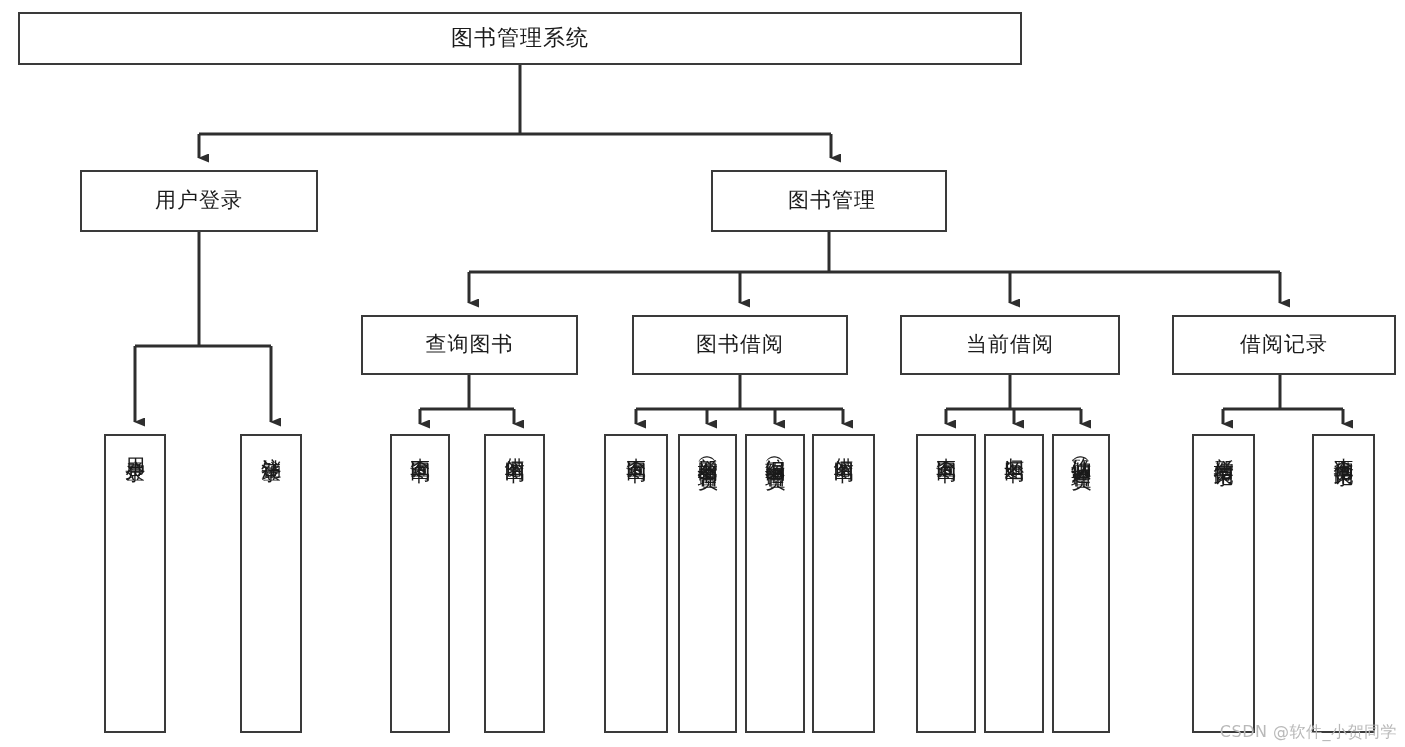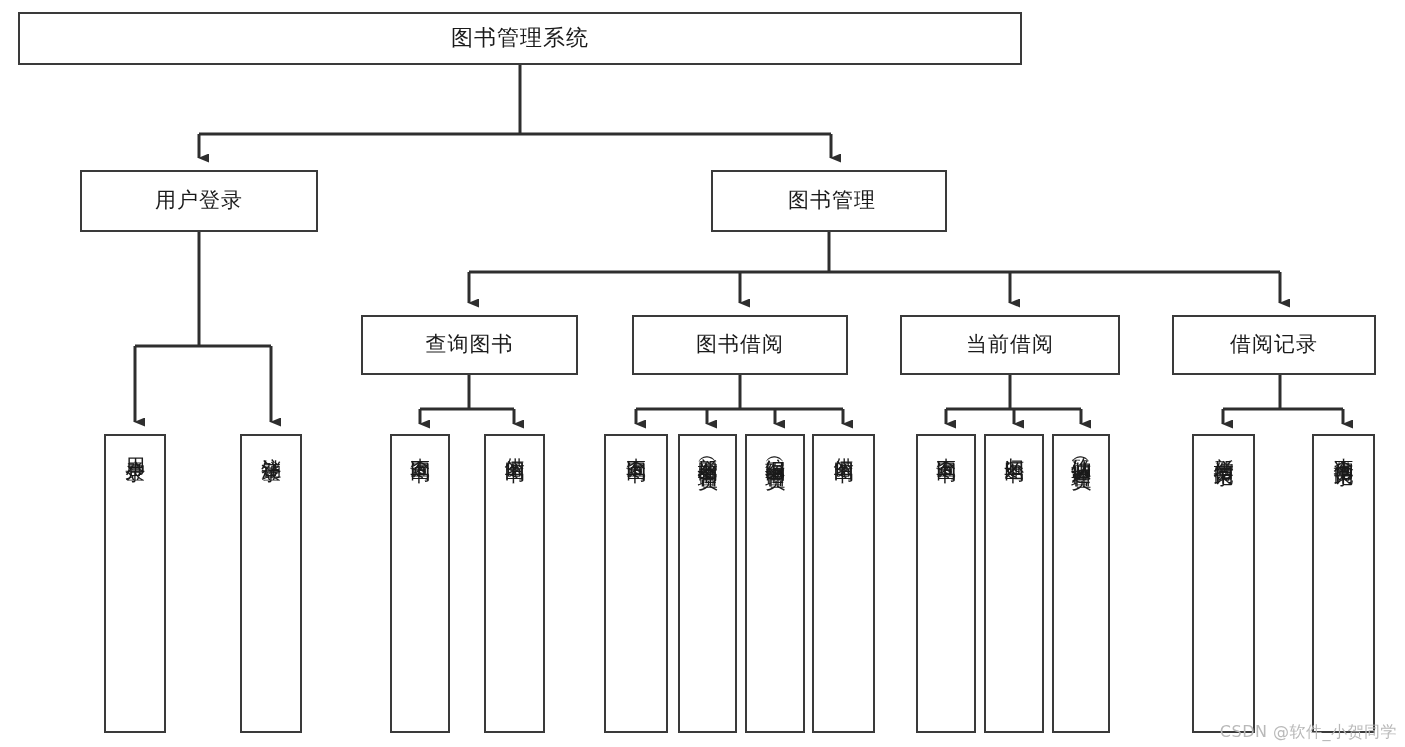--- a/index.html
+++ b/index.html
@@ -86,21 +86,21 @@
 
   <div class="node h" style="left:361px;top:315px;width:217px;height:60px;">
     <span>查询图书</span>
   </div>
   <div class="node h" style="left:900px;top:315px;width:220px;height:60px;">
     <span>当前借阅</span>
   </div>
   <div class="node h" style="left:632px;top:315px;width:216px;height:60px;">
     <span>图书借阅</span>
   </div>
-  <div class="node h" style="left:1172px;top:315px;width:204px;height:60px;">
+  <div class="node h" style="left:1172px;top:315px;width:224px;height:60px;">
     <span>借阅记录</span>
   </div>
 
   <div class="node v" style="left:104px;top:434px;width:62px;height:299px;">
     <span class="vtxt">用户登录</span>
   </div>
   <div class="node v" style="left:240px;top:434px;width:62px;height:299px;">
     <span class="vtxt">注销登录</span>
   </div>
   <div class="node v" style="left:390px;top:434px;width:60px;height:299px;">

